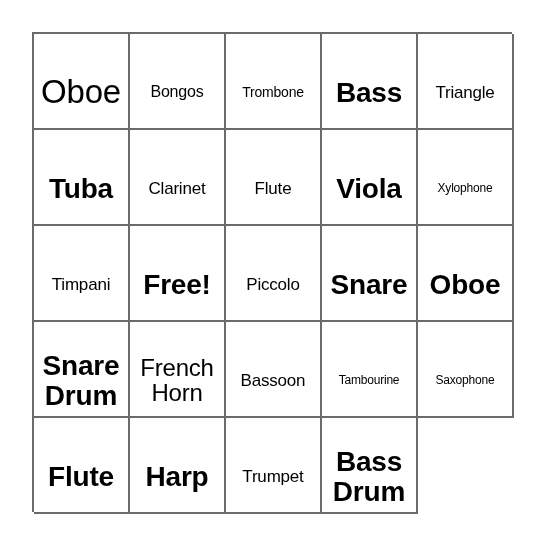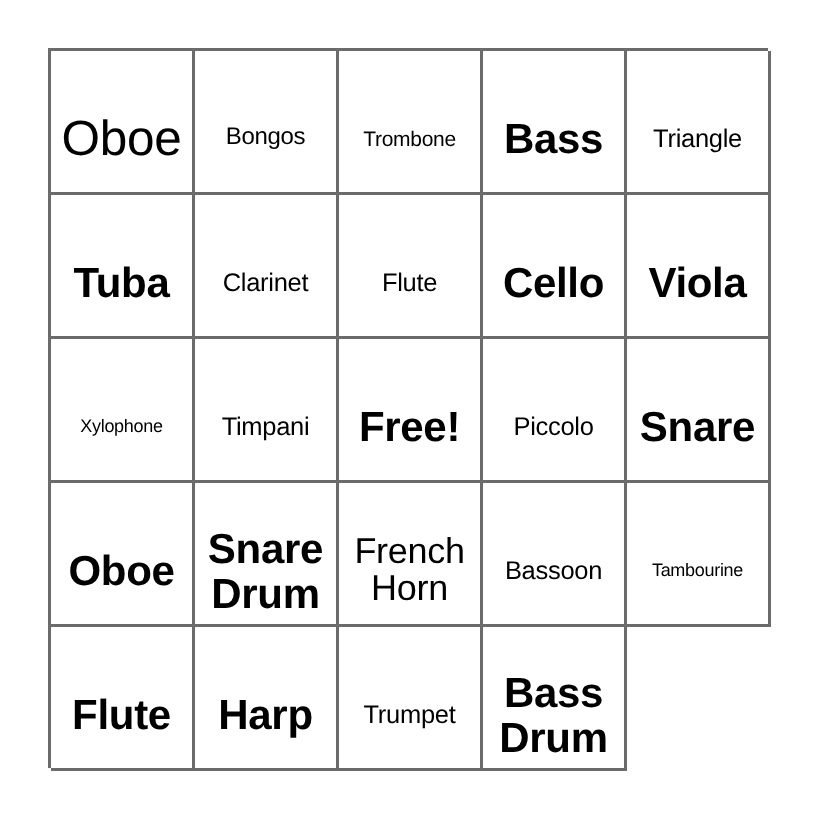--- a/index.html
+++ b/index.html
@@ -92,23 +92,20 @@
       <div class="bingo-cell fs-xxl">
         <span class="bingo-cell-label">Tuba</span>
       </div>
       <div class="bingo-cell fs-m">
         <span class="bingo-cell-label">Clarinet</span>
       </div>
       <div class="bingo-cell fs-m">
         <span class="bingo-cell-label">Flute</span>
       </div>
       <div class="bingo-cell fs-xxl">
-        <span class="bingo-cell-label">Cello</span>
-      </div>
-      <div class="bingo-cell fs-xxl">
         <span class="bingo-cell-label">Viola</span>
       </div>
       <div class="bingo-cell fs-xs">
         <span class="bingo-cell-label">Xylophone</span>
       </div>
       <div class="bingo-cell fs-m">
         <span class="bingo-cell-label">Timpani</span>
       </div>
       <div class="bingo-cell fs-xxl">
         <span class="bingo-cell-label">Free!</span>
@@ -129,20 +126,23 @@
       <div class="bingo-cell fs-xl">
         <span class="bingo-cell-label">French
 Horn</span>
       </div>
       <div class="bingo-cell fs-m">
         <span class="bingo-cell-label">Bassoon</span>
       </div>
       <div class="bingo-cell fs-xs">
         <span class="bingo-cell-label">Tambourine</span>
       </div>
+      <div class="bingo-cell fs-xs">
+        <span class="bingo-cell-label">Saxophone</span>
+      </div>
       <div class="bingo-cell fs-xxl">
         <span class="bingo-cell-label">Flute</span>
       </div>
       <div class="bingo-cell fs-xxl">
         <span class="bingo-cell-label">Harp</span>
       </div>
       <div class="bingo-cell fs-m">
         <span class="bingo-cell-label">Trumpet</span>
       </div>
       <div class="bingo-cell fs-xxl">

